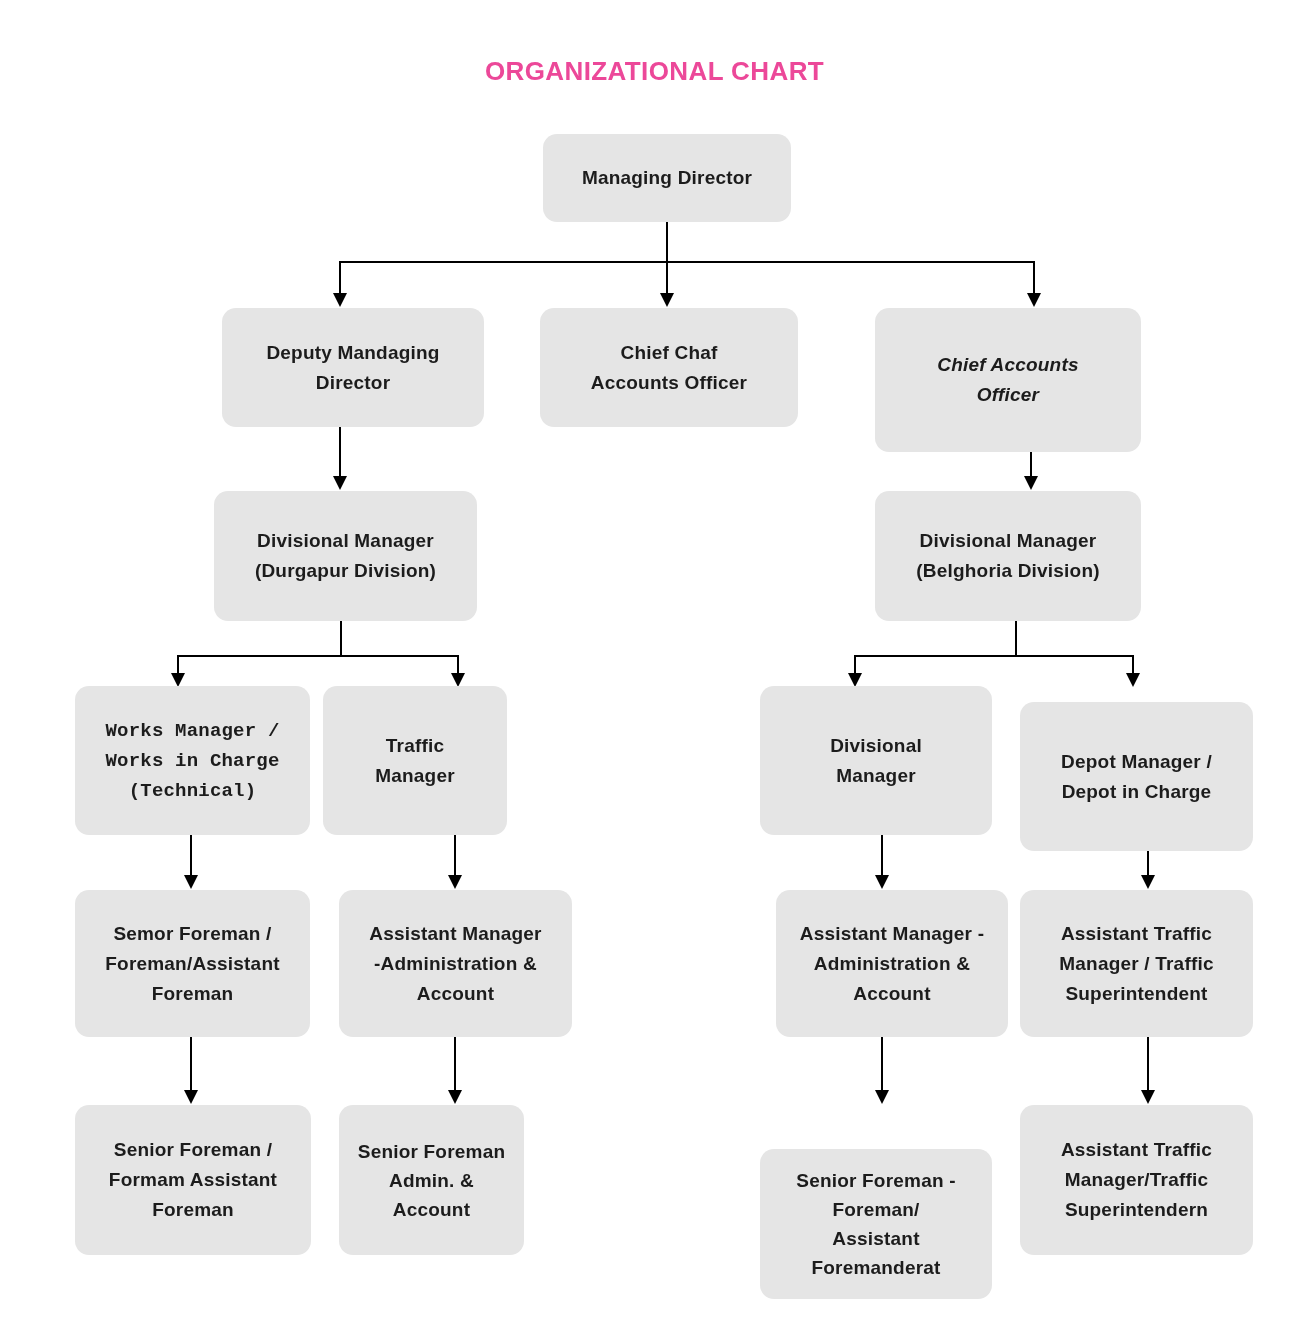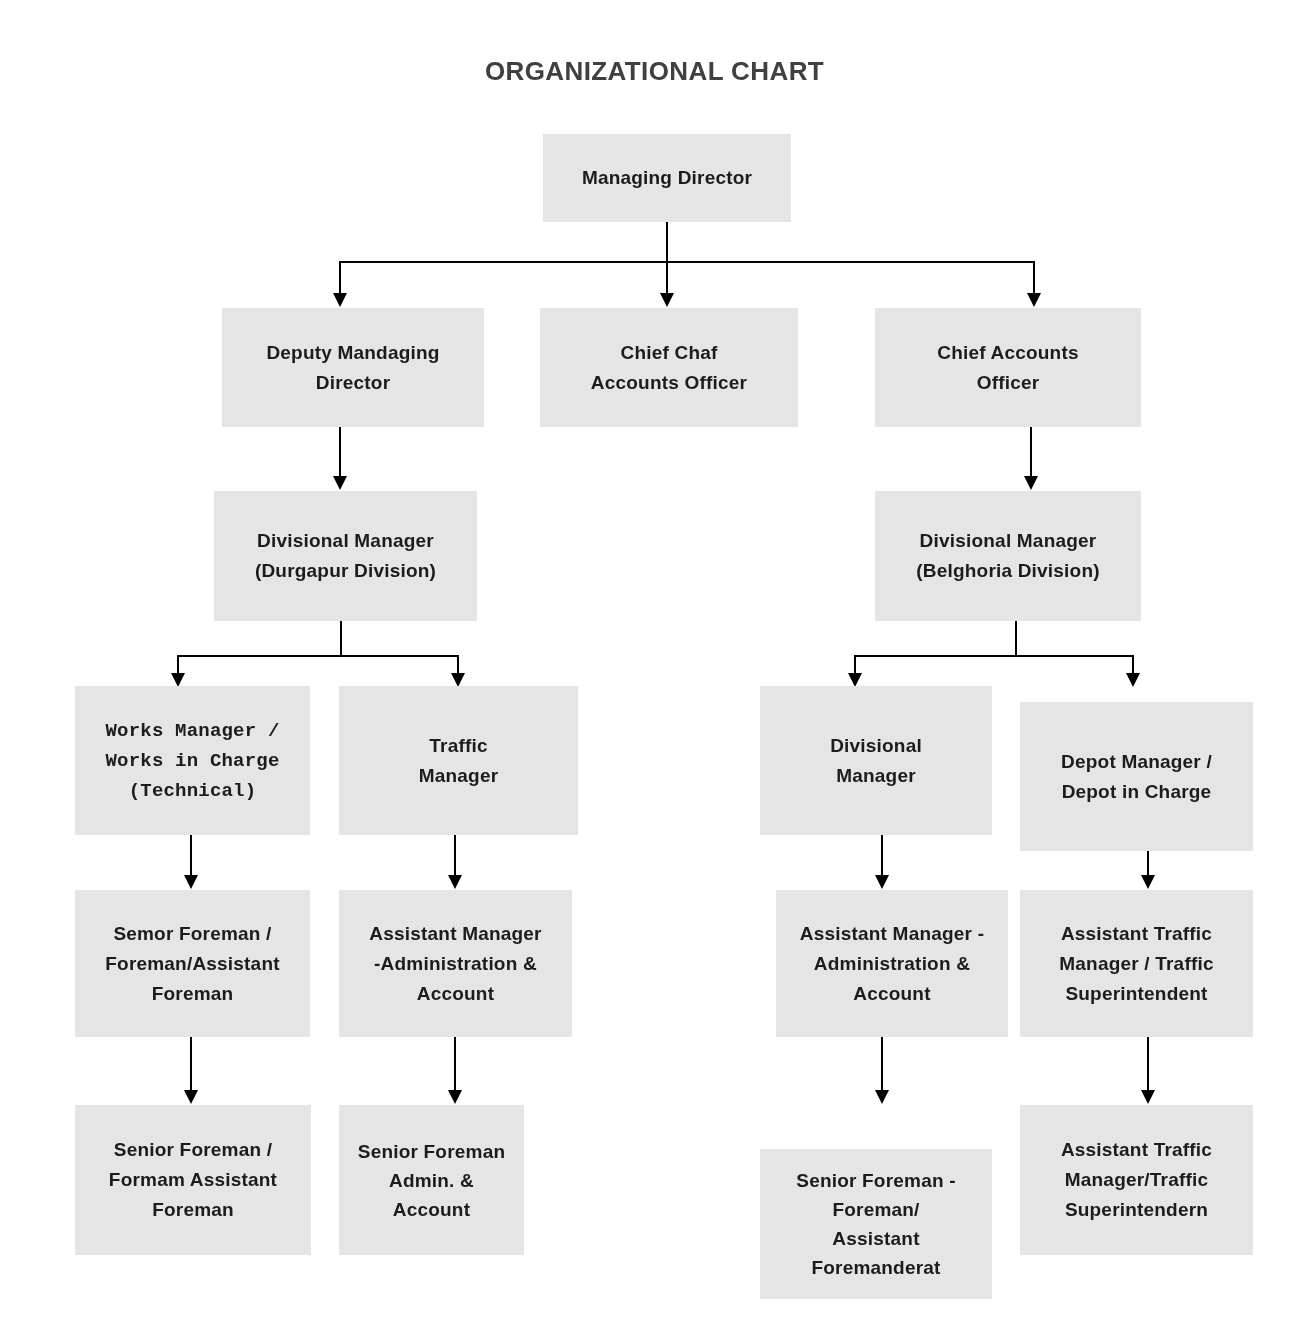--- a/index.html
+++ b/index.html
@@ -19,37 +19,38 @@
   }
   .chart-title{
     position:absolute;
     top:56px;
     left:0;
     width:100%;
     text-align:center;
     font-size:26px;
     font-weight:600;
     letter-spacing:0.4px;
-    color:#404040;
+    color:#ec4899;
   }
   .node{
     position:absolute;
     background:var(--box-fill);
     display:flex;
     align-items:center;
     justify-content:center;
     text-align:center;
     font-size:19px;
     line-height:30px;
     font-weight:600;
     letter-spacing:0.2px;
     color:var(--text);
     white-space:pre-line;
     box-sizing:border-box;
     padding:14px 10px;
+    border-radius:14px;
   }
   svg.connectors{
     position:absolute;
     top:0;left:0;
     width:1309px;height:1321px;
     pointer-events:none;
   }
   svg.connectors line{
     stroke:var(--line);
     stroke-width:2;
@@ -98,32 +99,32 @@
     <line x1="882" y1="1037" x2="882" y2="1101" marker-end="url(#arrow)"></line>
     <line x1="1148" y1="1037" x2="1148" y2="1101" marker-end="url(#arrow)"></line>
   </svg>
 
   <div class="node" style="left:543px;top:134px;width:248px;height:88px;">Managing Director</div>
 
   <div class="node" style="left:540px;top:308px;width:258px;height:119px;">Chief Chaf
 Accounts Officer</div>
   <div class="node" style="left:222px;top:308px;width:262px;height:119px;">Deputy Mandaging
 Director</div>
-  <div class="node" style="left:875px;top:308px;width:266px;height:119px;">Chief Accounts
+  <div class="node" style="left:875px;top:308px;width:266px;height:144px;font-style:italic;">Chief Accounts
 Officer</div>
 
   <div class="node" style="left:214px;top:491px;width:263px;height:130px;">Divisional Manager
 (Durgapur Division)</div>
   <div class="node" style="left:875px;top:491px;width:266px;height:130px;">Divisional Manager
 (Belghoria Division)</div>
 
   <div class="node" style="left:75px;top:686px;width:235px;height:149px;font-family:Liberation Mono, monospace;">Works Manager /
 Works in Charge
 (Technical)</div>
-  <div class="node" style="left:339px;top:686px;width:239px;height:149px;">Traffic
+  <div class="node" style="left:323px;top:686px;width:184px;height:149px;">Traffic
 Manager</div>
   <div class="node" style="left:760px;top:686px;width:232px;height:149px;">Divisional
 Manager</div>
   <div class="node" style="left:1020px;top:686px;width:233px;height:149px;margin-top:16px;">Depot Manager /
 Depot in Charge</div>
 
   <div class="node" style="left:75px;top:890px;width:235px;height:147px;">Semor Foreman /
 Foreman/Assistant
 Foreman</div>
   <div class="node" style="left:339px;top:890px;width:233px;height:147px;">Assistant Manager

